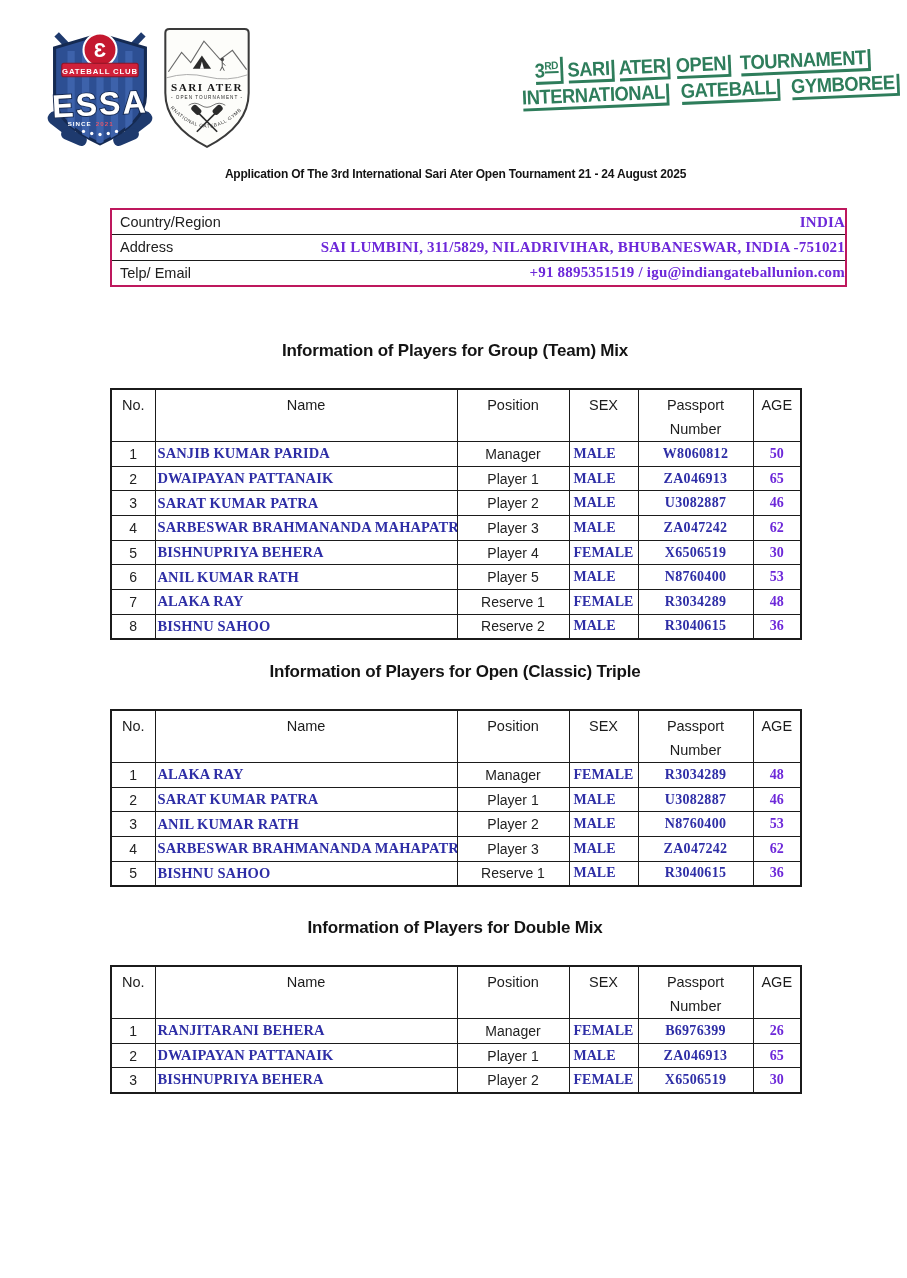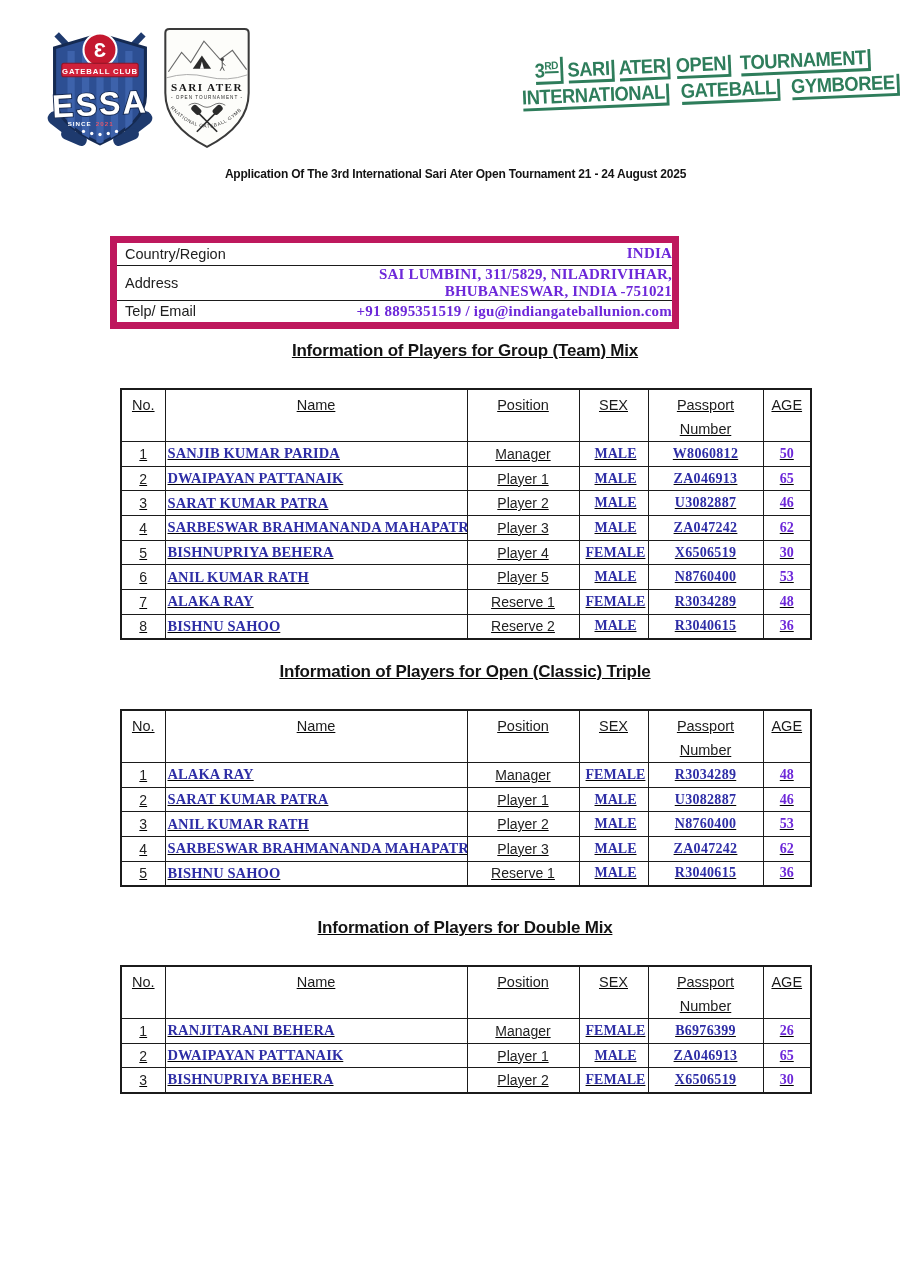--- a/index.html
+++ b/index.html
@@ -28,33 +28,33 @@
   .chip sup { font-size:11px; border-bottom:2px solid #2e7d5b; }
 
   
   .doc-title {
     position:absolute; top:167px; left:4px; right:0; text-align:center;
     font-size:12px; font-weight:bold; color:#141414; letter-spacing:-0.2px;
   }
 
   
   .info-table {
-    position:absolute; left:110px; top:208px; width:569px;
-    border-collapse:collapse; border:7px solid #be185d;margin-top:28px;
+    position:absolute; left:110px; top:208px; width:737px;
+    border-collapse:collapse; border:2px solid #be185d;
   }
   .info-table td { border-top:1.5px solid #1b1b1b; height:25.5px; vertical-align:middle; }
   .info-table tr:first-child td { border-top:none; }
   .info-label { width:140px; padding-left:8px; font-size:14.5px; color:#202020; }
   .info-value {
     font-family:"Liberation Serif", serif; font-weight:bold;
     font-size:15px; color:#6d28d9; letter-spacing:0.2px;text-align:right;
   }
 
   
-  .player-section { position:absolute; left:120px; width:690px;text-decoration:underline; }
+  .player-section { position:absolute; left:110px; width:690px; }
   .sec-0 { top:341px; }
   .sec-1 { top:662px; }
   .sec-2 { top:918px; }
   .section-title {
     text-align:center; font-size:17px; font-weight:bold; color:#141414;
     margin-bottom:25px; letter-spacing:-0.2px;
   }
   .sec-2 .section-title { margin-bottom:15px; }
 
   .players-table { width:690px; border-collapse:collapse; border:2px solid #1b1b1b; table-layout:fixed;margin-top:27px; }
@@ -67,21 +67,21 @@
   col.c-no { width:44px; } col.c-name { width:302px; } col.c-position { width:112px; }
   col.c-sex { width:69px; } col.c-passport { width:115px; } col.c-age { width:48px; }
 
   td.col-no { text-align:center; color:#222; }
   td.col-name {
     text-align:left; padding-left:2px; font-family:"Liberation Serif", serif;
     font-weight:bold; font-size:14.5px; color:#2e2ea6; letter-spacing:0.1px; white-space:nowrap;
   }
   td.col-position { text-align:center; color:#222; }
   td.col-sex {
-    text-align:center; padding-left:4px; font-family:"Liberation Serif", serif;
+    text-align:left; padding-left:4px; font-family:"Liberation Serif", serif;
     font-weight:bold; color:#2e2ea6;
   }
   td.col-passport {
     text-align:center; font-family:"Liberation Serif", serif;
     font-weight:bold; color:#2e2ea6; letter-spacing:0.3px;
   }
   td.col-age {
     text-align:center; font-family:"Liberation Serif", serif;
     font-weight:bold; color:#6d28d9;
   }

